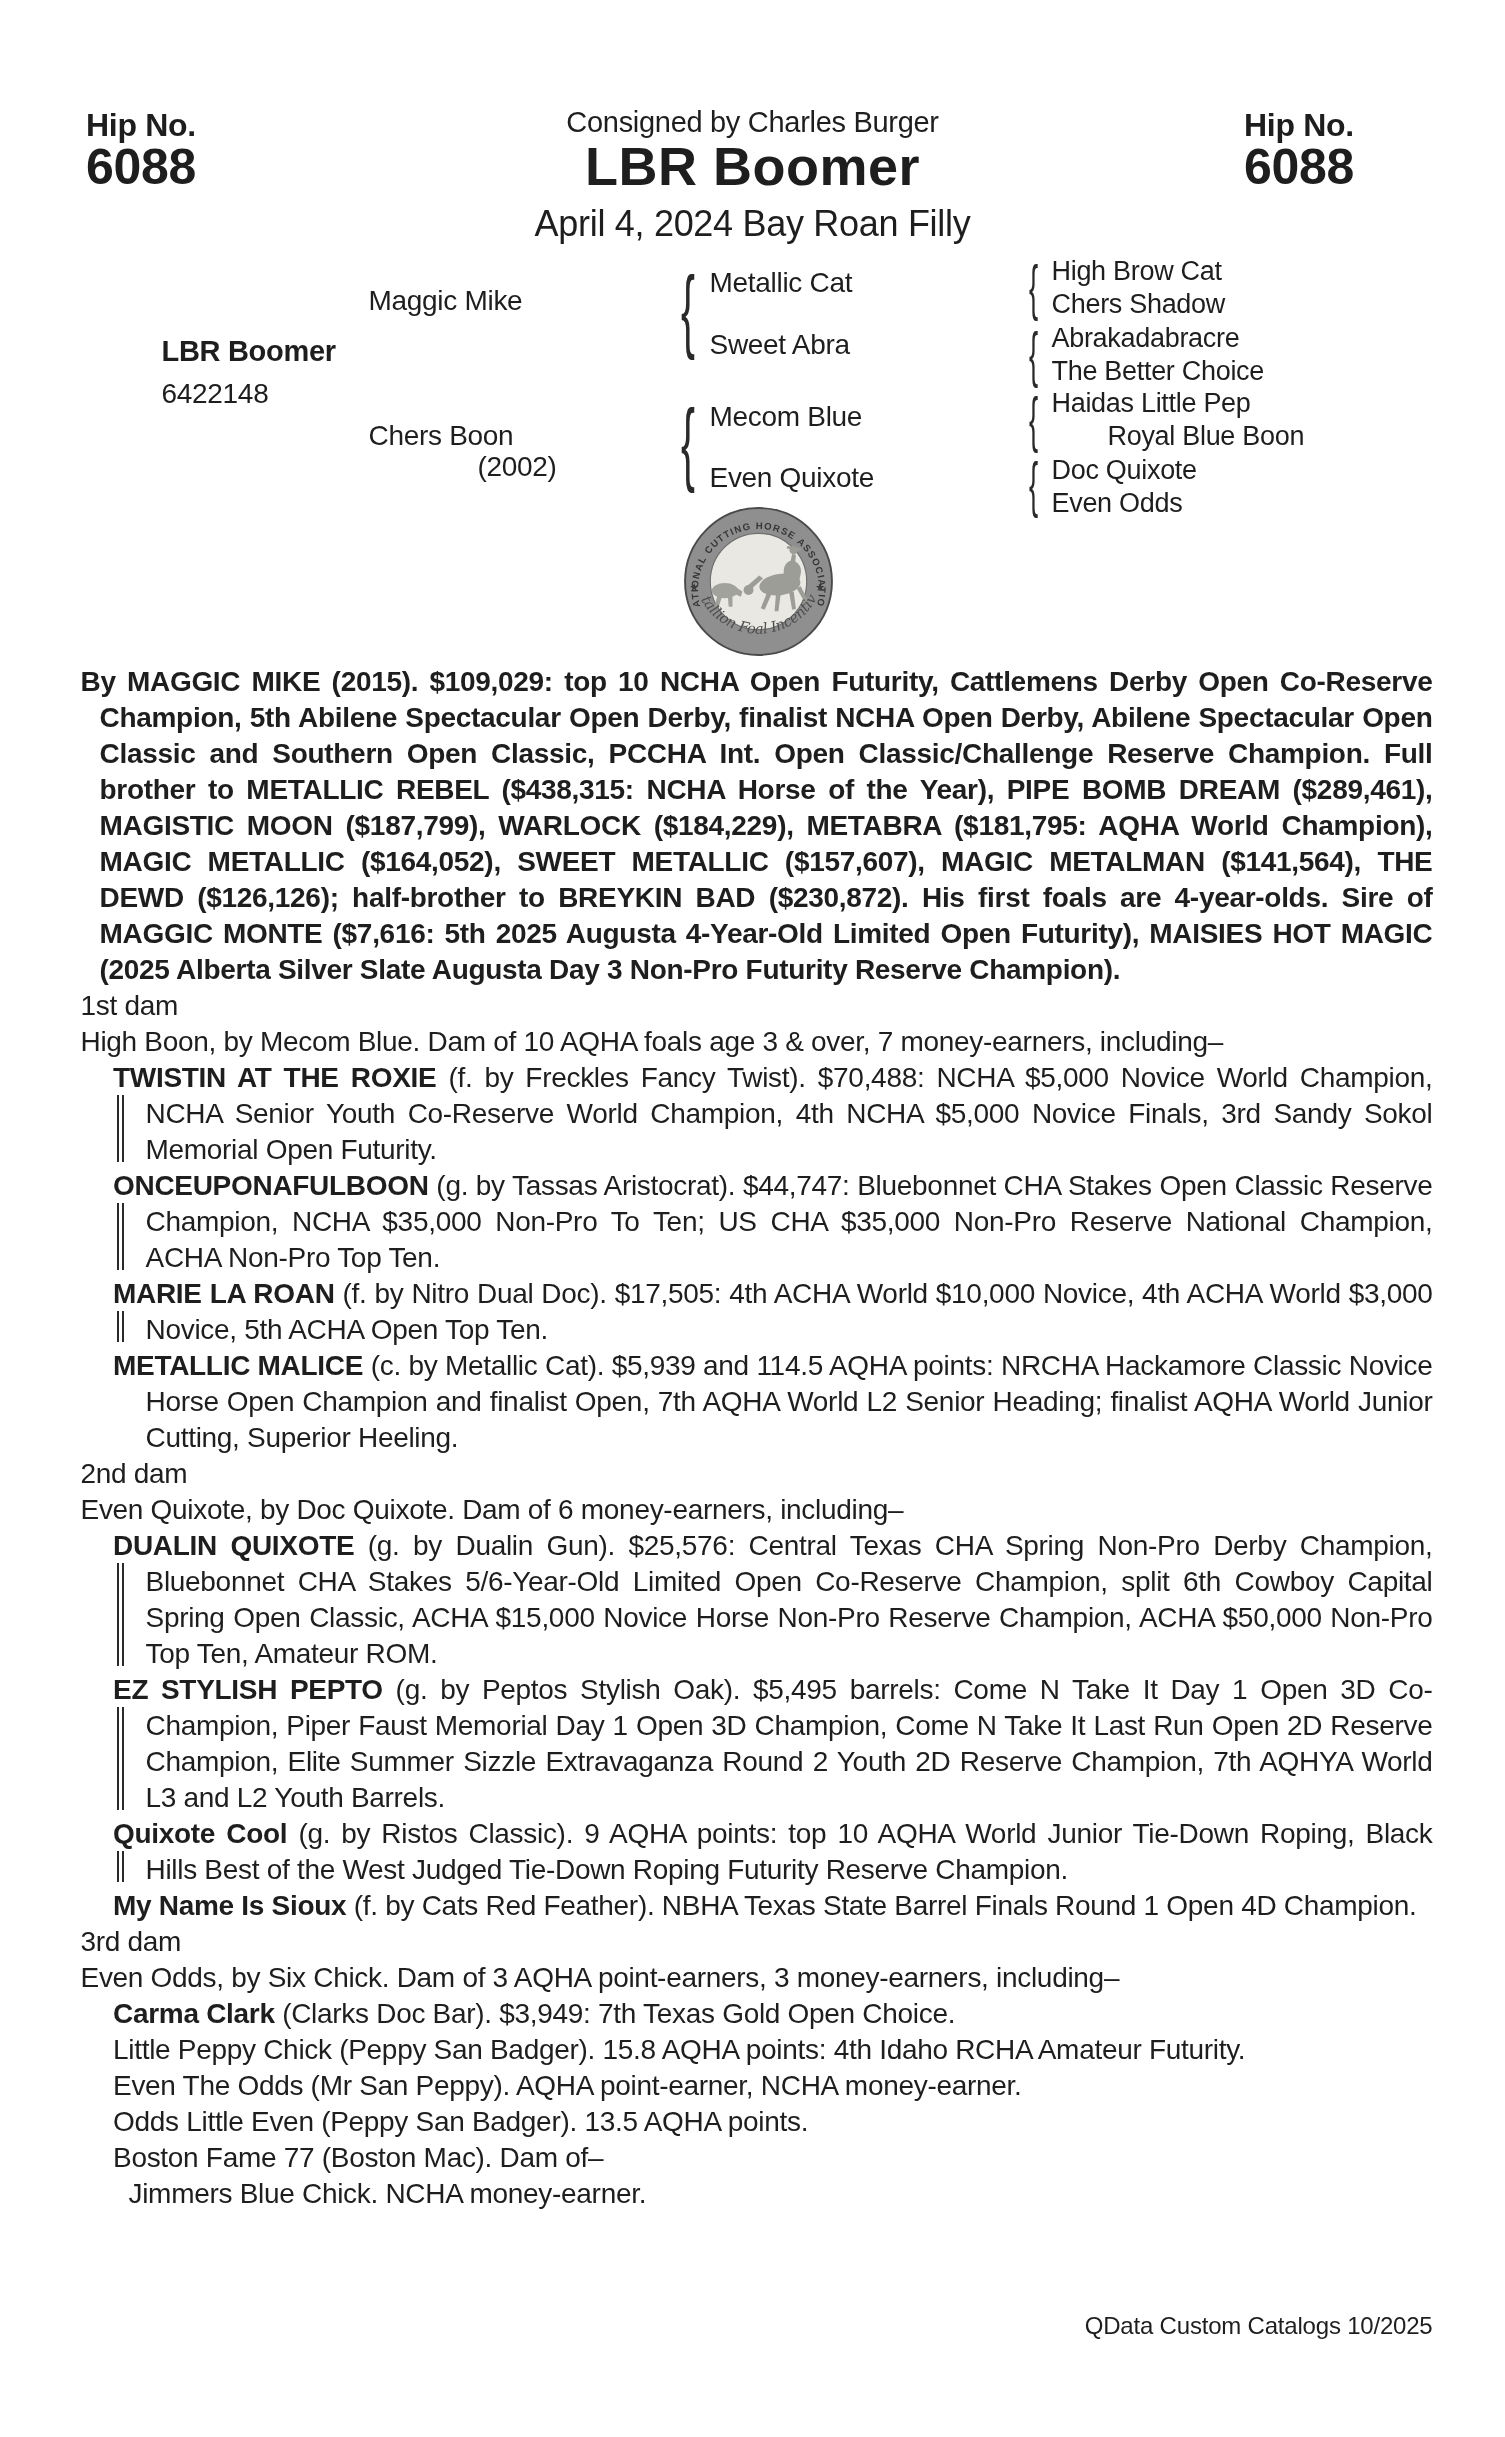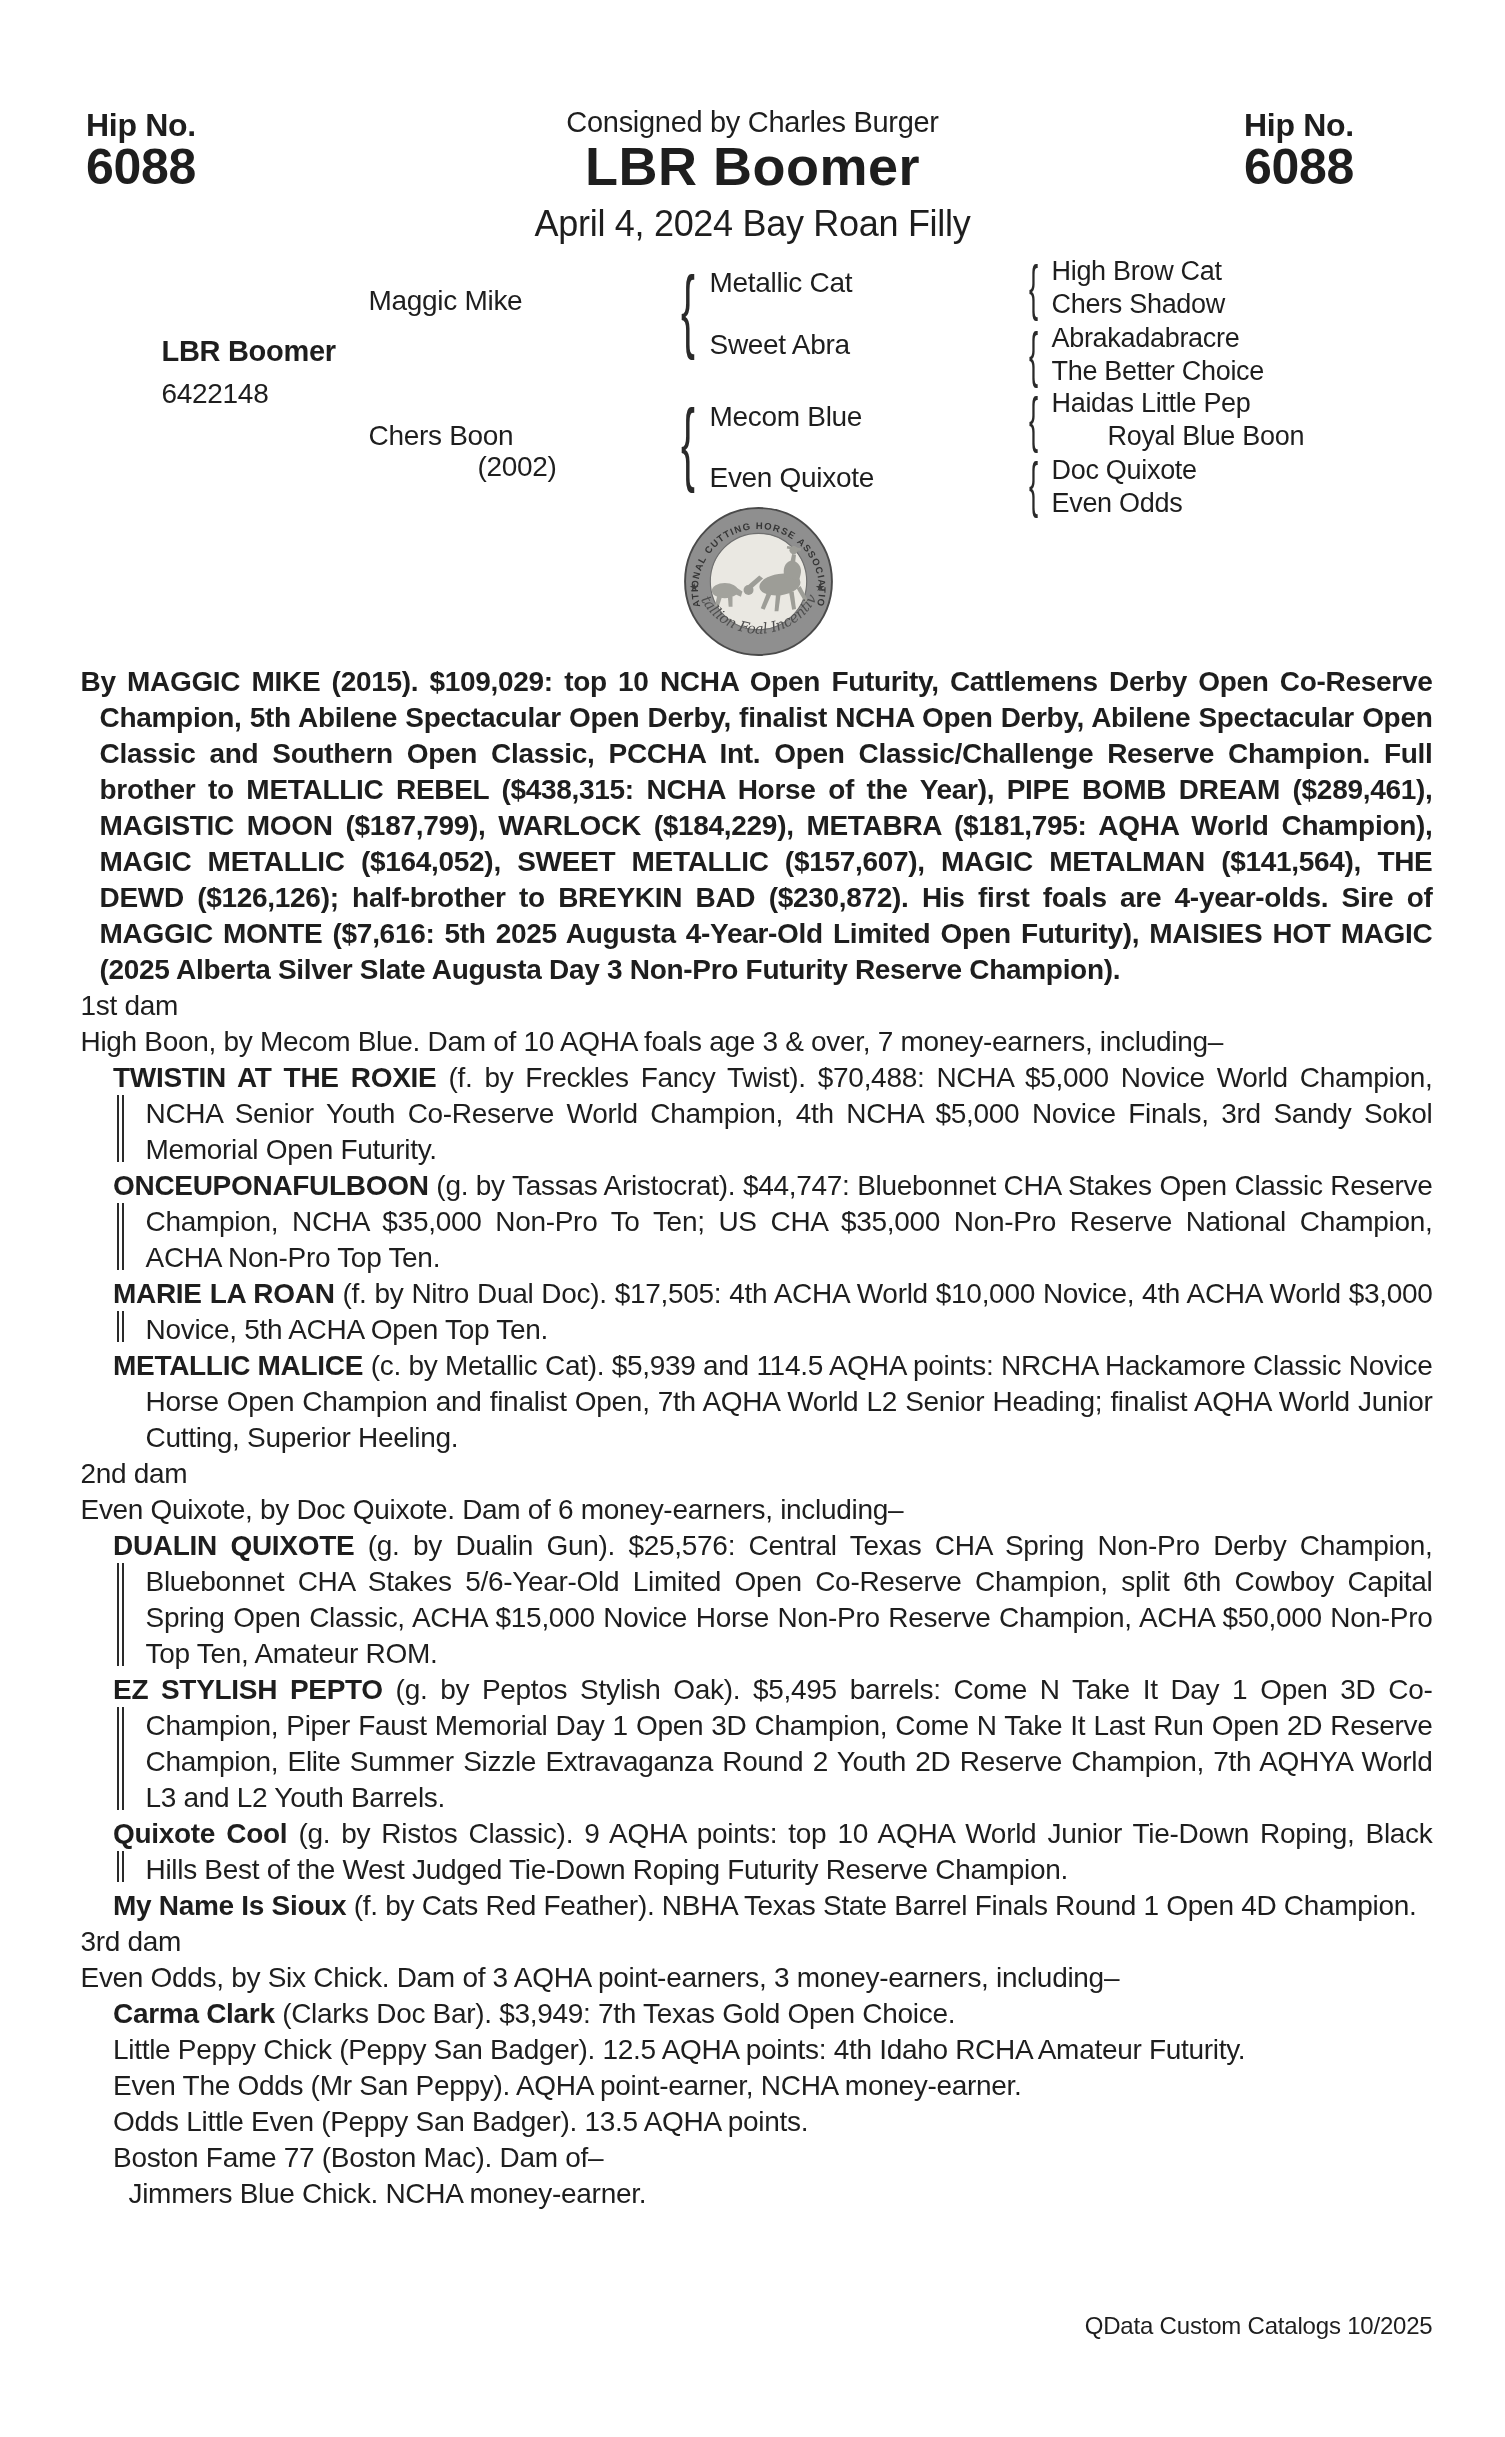--- a/index.html
+++ b/index.html
@@ -135,21 +135,21 @@
           <div class="dam-intro">Even Quixote, by Doc Quixote. Dam of 6 money-earners, including–</div>
           <div class="entry"><span class="cbar"></span><span class="nm">DUALIN QUIXOTE</span> <span>(g. by Dualin Gun). $25,576: Central Texas CHA Spring Non-Pro Derby Champion, Bluebonnet CHA Stakes 5/6-Year-Old Limited Open Co-Reserve Champion, split 6th Cowboy Capital Spring Open Classic, ACHA $15,000 Novice Horse Non-Pro Reserve Champion, ACHA $50,000 Non-Pro Top Ten, Amateur ROM.</span></div>
           <div class="entry"><span class="cbar"></span><span class="nm">EZ STYLISH PEPTO</span> <span>(g. by Peptos Stylish Oak). $5,495 barrels: Come N Take It Day 1 Open 3D Co-Champion, Piper Faust Memorial Day 1 Open 3D Champion, Come N Take It Last Run Open 2D Reserve Champion, Elite Summer Sizzle Extravaganza Round 2 Youth 2D Reserve Champion, 7th AQHYA World L3 and L2 Youth Barrels.</span></div>
           <div class="entry"><span class="cbar"></span><span class="nm">Quixote Cool</span> <span>(g. by Ristos Classic). 9 AQHA points: top 10 AQHA World Junior Tie-Down Roping, Black Hills Best of the West Judged Tie-Down Roping Futurity Reserve Champion.</span></div>
           <div class="entry"><span class="nm">My Name Is Sioux</span> <span>(f. by Cats Red Feather). NBHA Texas State Barrel Finals Round 1 Open 4D Champion.</span></div>
         </div>
         <div>
           <div class="dam-heading">3rd dam</div>
           <div class="dam-intro">Even Odds, by Six Chick. Dam of 3 AQHA point-earners, 3 money-earners, including–</div>
           <div class="entry"><span class="nm">Carma Clark</span> <span>(Clarks Doc Bar). $3,949: 7th Texas Gold Open Choice.</span></div>
-          <div class="entry"><span class="cbar"></span><span>Little Peppy Chick (Peppy San Badger). 12.5 AQHA points: 4th Idaho RCHA Amateur Futurity.</span></div>
+          <div class="entry"><span class="cbar"></span><span>Little Peppy Chick (Peppy San Badger). 15.8 AQHA points: 4th Idaho RCHA Amateur Futurity.</span></div>
           <div class="entry"><span>Even The Odds (Mr San Peppy). AQHA point-earner, NCHA money-earner.</span></div>
           <div class="entry"><span>Odds Little Even (Peppy San Badger). 13.5 AQHA points.</span></div>
           <div class="entry"><span>Boston Fame 77 (Boston Mac). Dam of–</span></div>
           <div class="entry sub"><span>Jimmers Blue Chick. NCHA money-earner.</span></div>
         </div>
       </div>
   </div>
 
   <div class="credit">QData Custom Catalogs 10/2025</div>
   <div class="accent-bar" style="background: rgb(34, 96, 173);"></div>

